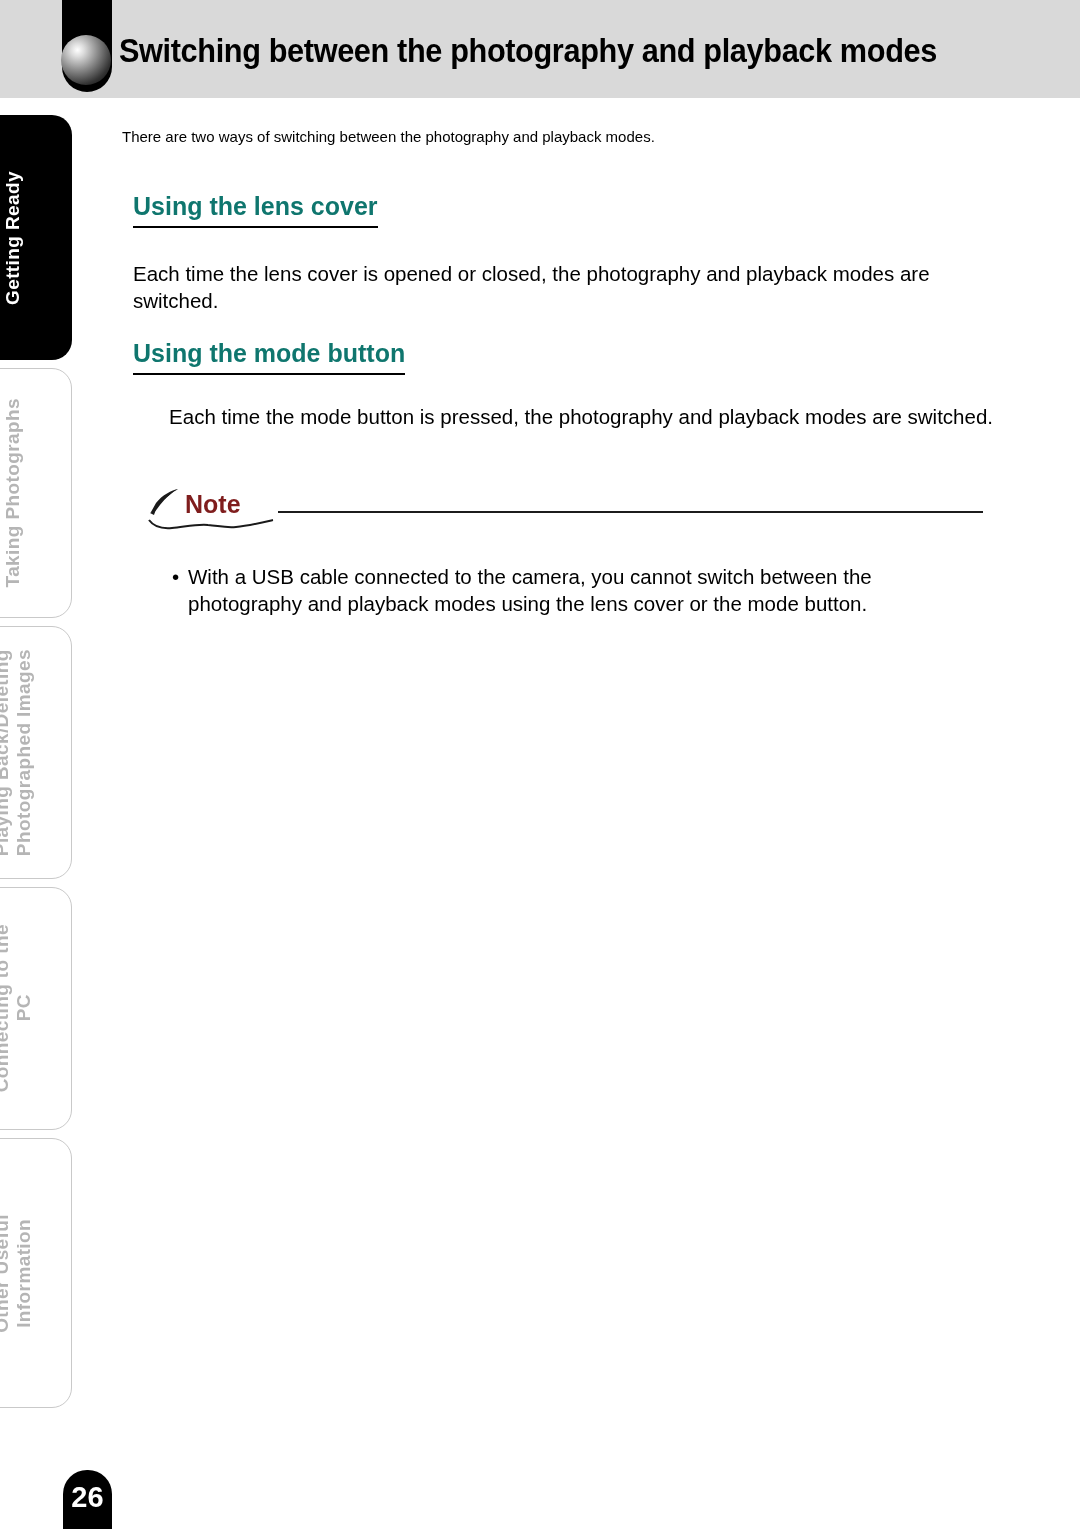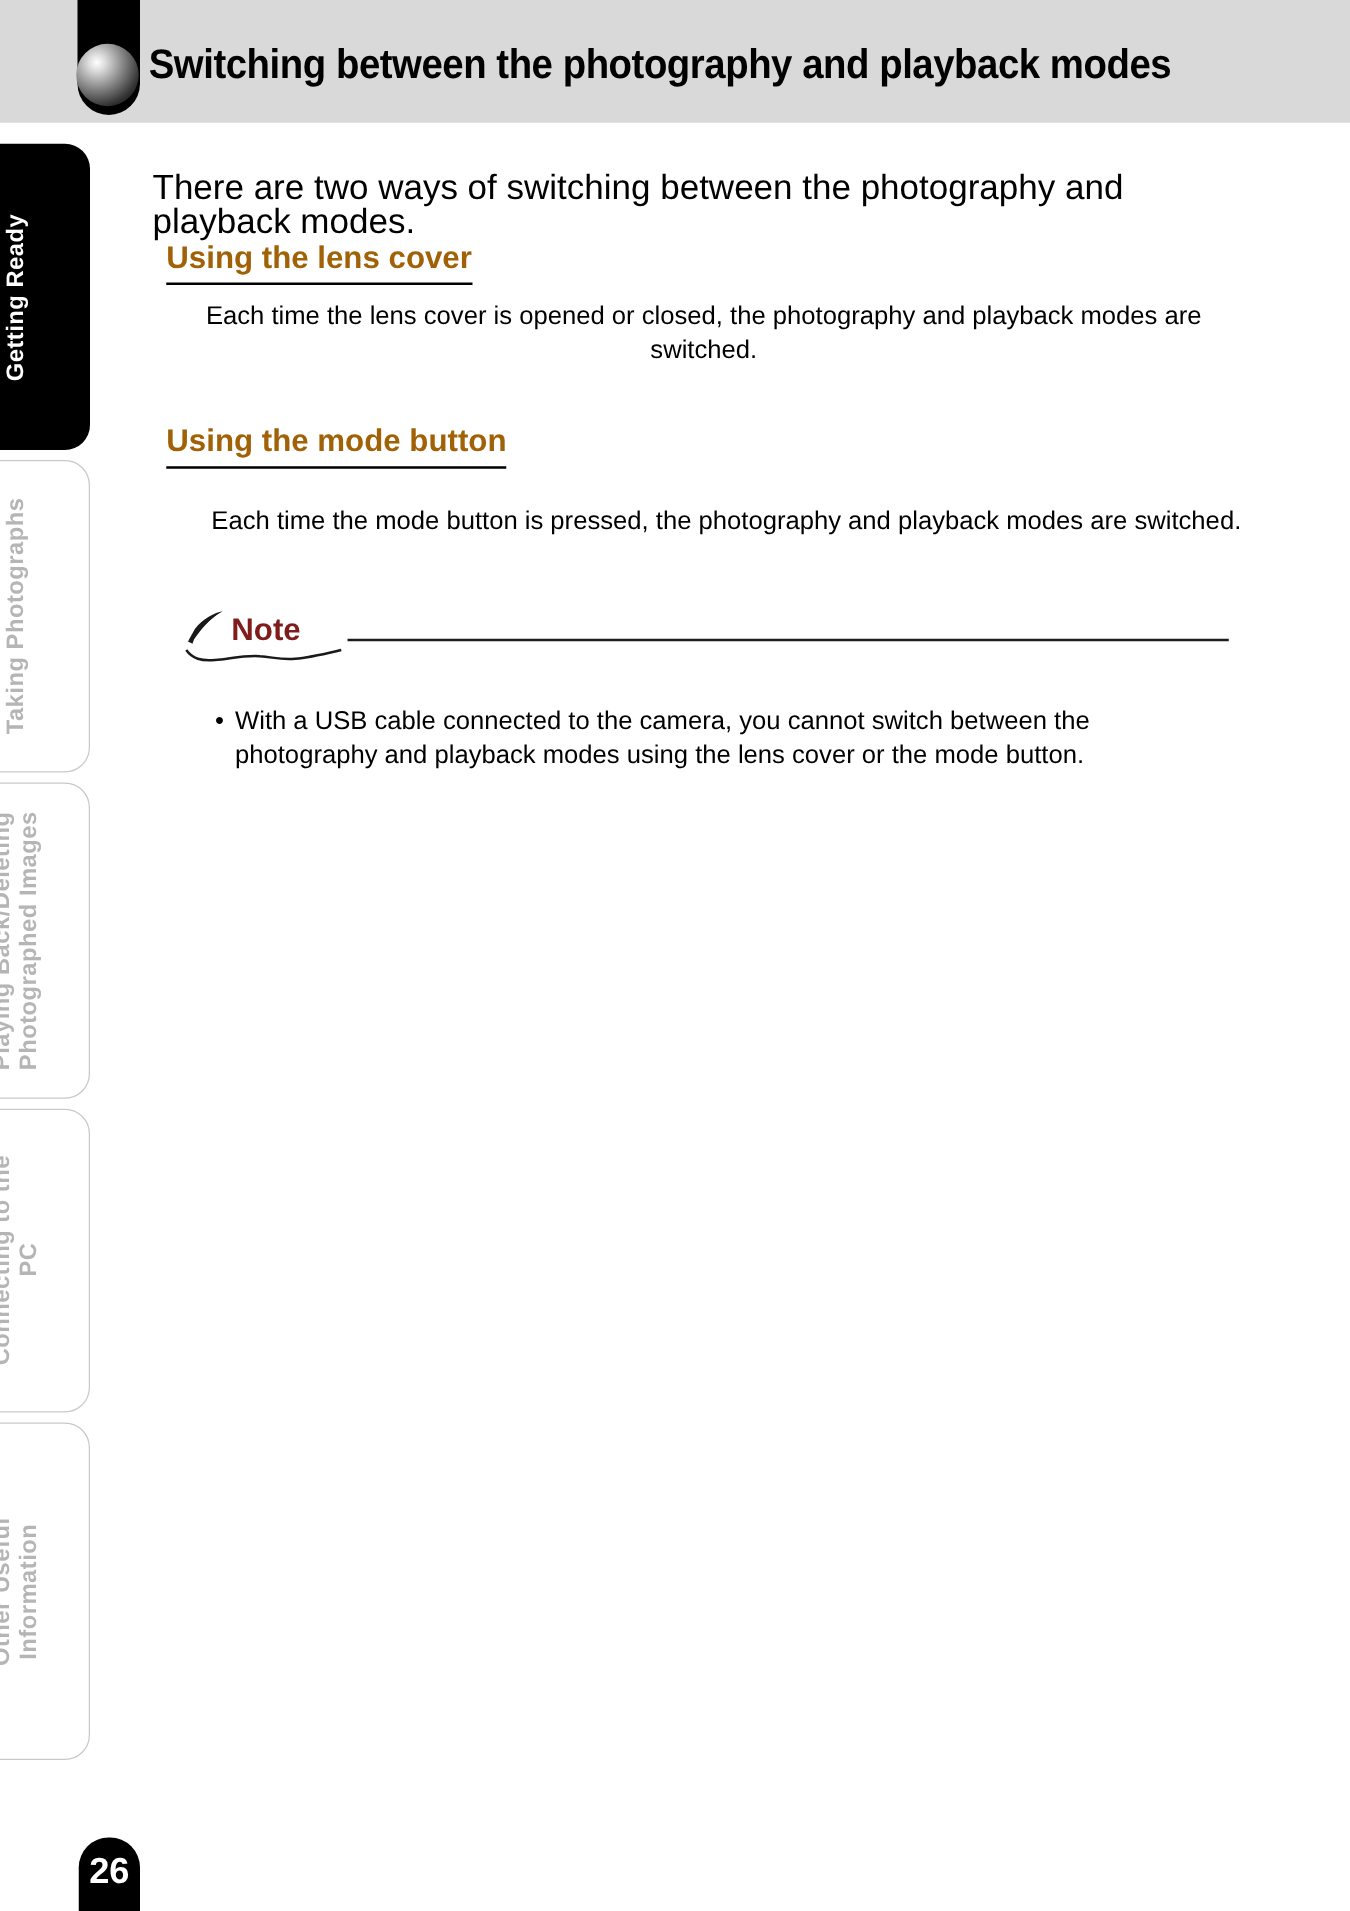--- a/index.html
+++ b/index.html
@@ -128,48 +128,48 @@
     position: absolute;
     left: 0;
     top: 98px;
     width: 1080px;
   }
   .intro-para {
     position: absolute;
     left: 122px;
     top: 10px;
     width: 880px;
-    font-size: 28px;
+    font-size: 15px;
     line-height: 27px;
     color: #000000;
   }
   .section-heading {
     position: absolute;
     left: 133px;
     font-family: "Liberation Sans", sans-serif;
     font-weight: bold;
     font-size: 25px;
-    color: #a16207;
+    color: #0f766e;
     padding-bottom: 5px;
     border-bottom: 2.5px solid #000000;
     display: inline-block;
     white-space: nowrap;
   }
   #heading-lens-cover  { top: 94px; }
   #heading-mode-button { top: 241px; }
 
   .section-body {
     position: absolute;
     left: 133px;
     width: 860px;
     font-size: 20.5px;
     line-height: 27px;
     color: #000000;
   }
-  #body-lens-cover  { top: 120px; text-align: center; }
+  #body-lens-cover  { top: 141px; }
   #body-mode-button { top: 284px; text-align: right; }
 
   
   #note-block {
     position: absolute;
     left: 0;
     top: 390px;
     width: 1080px;
   }
   #note-head {

